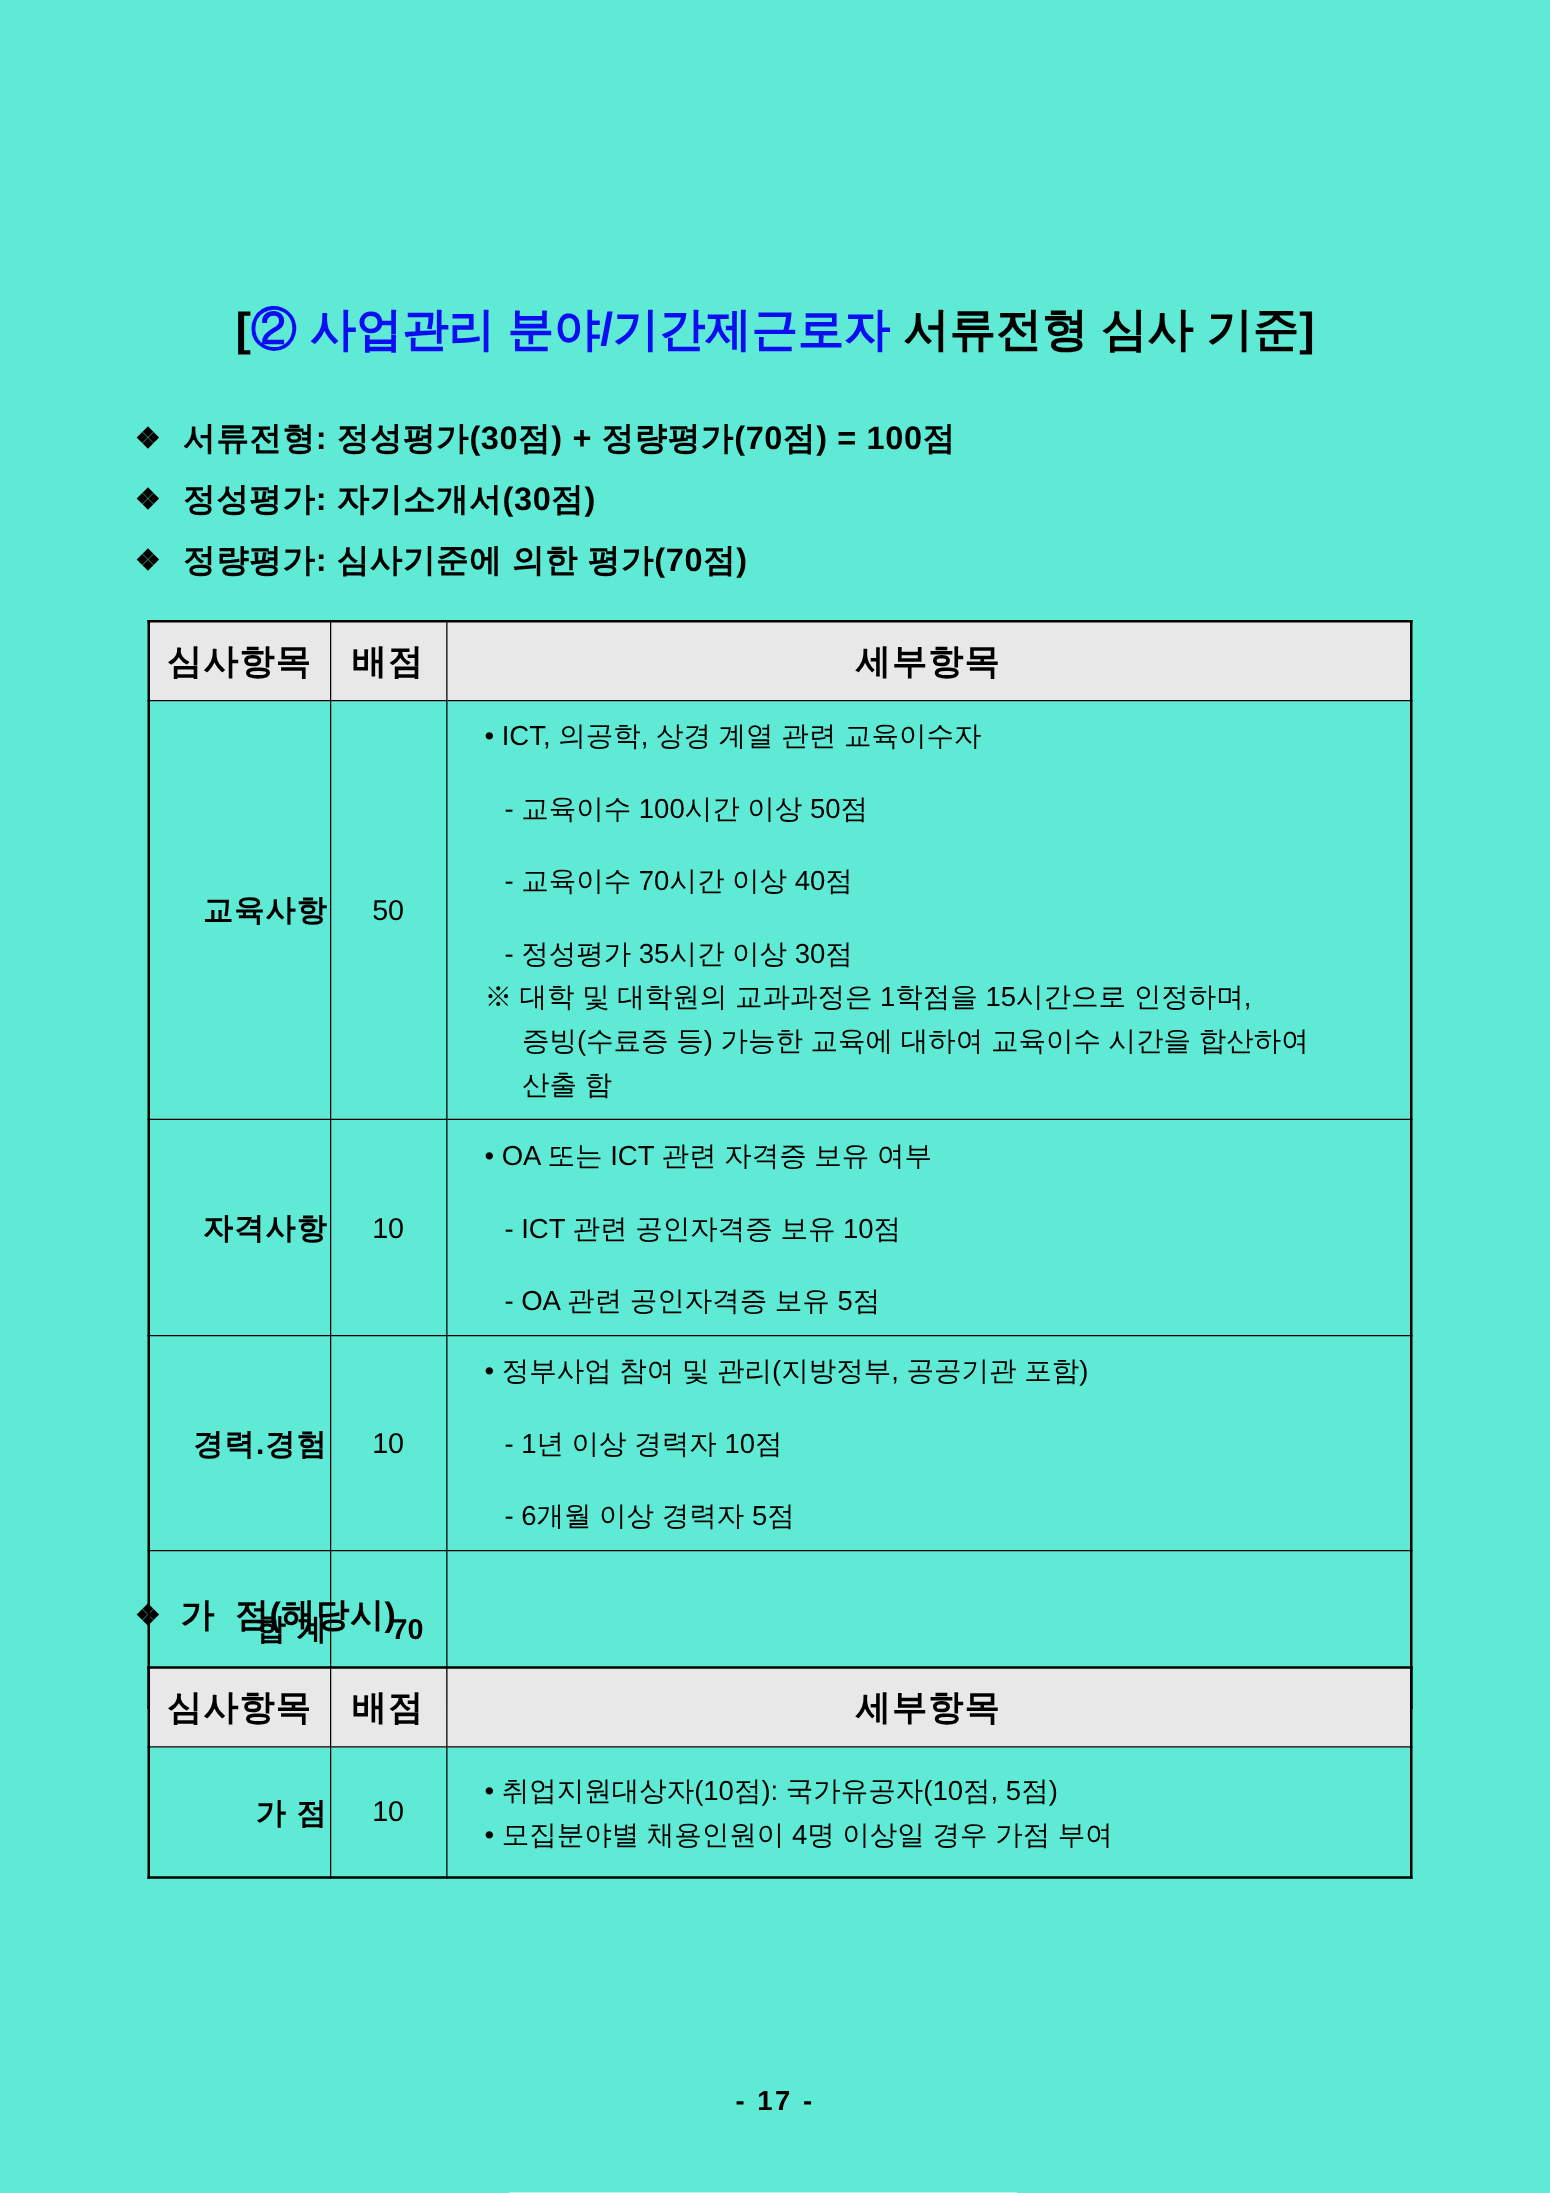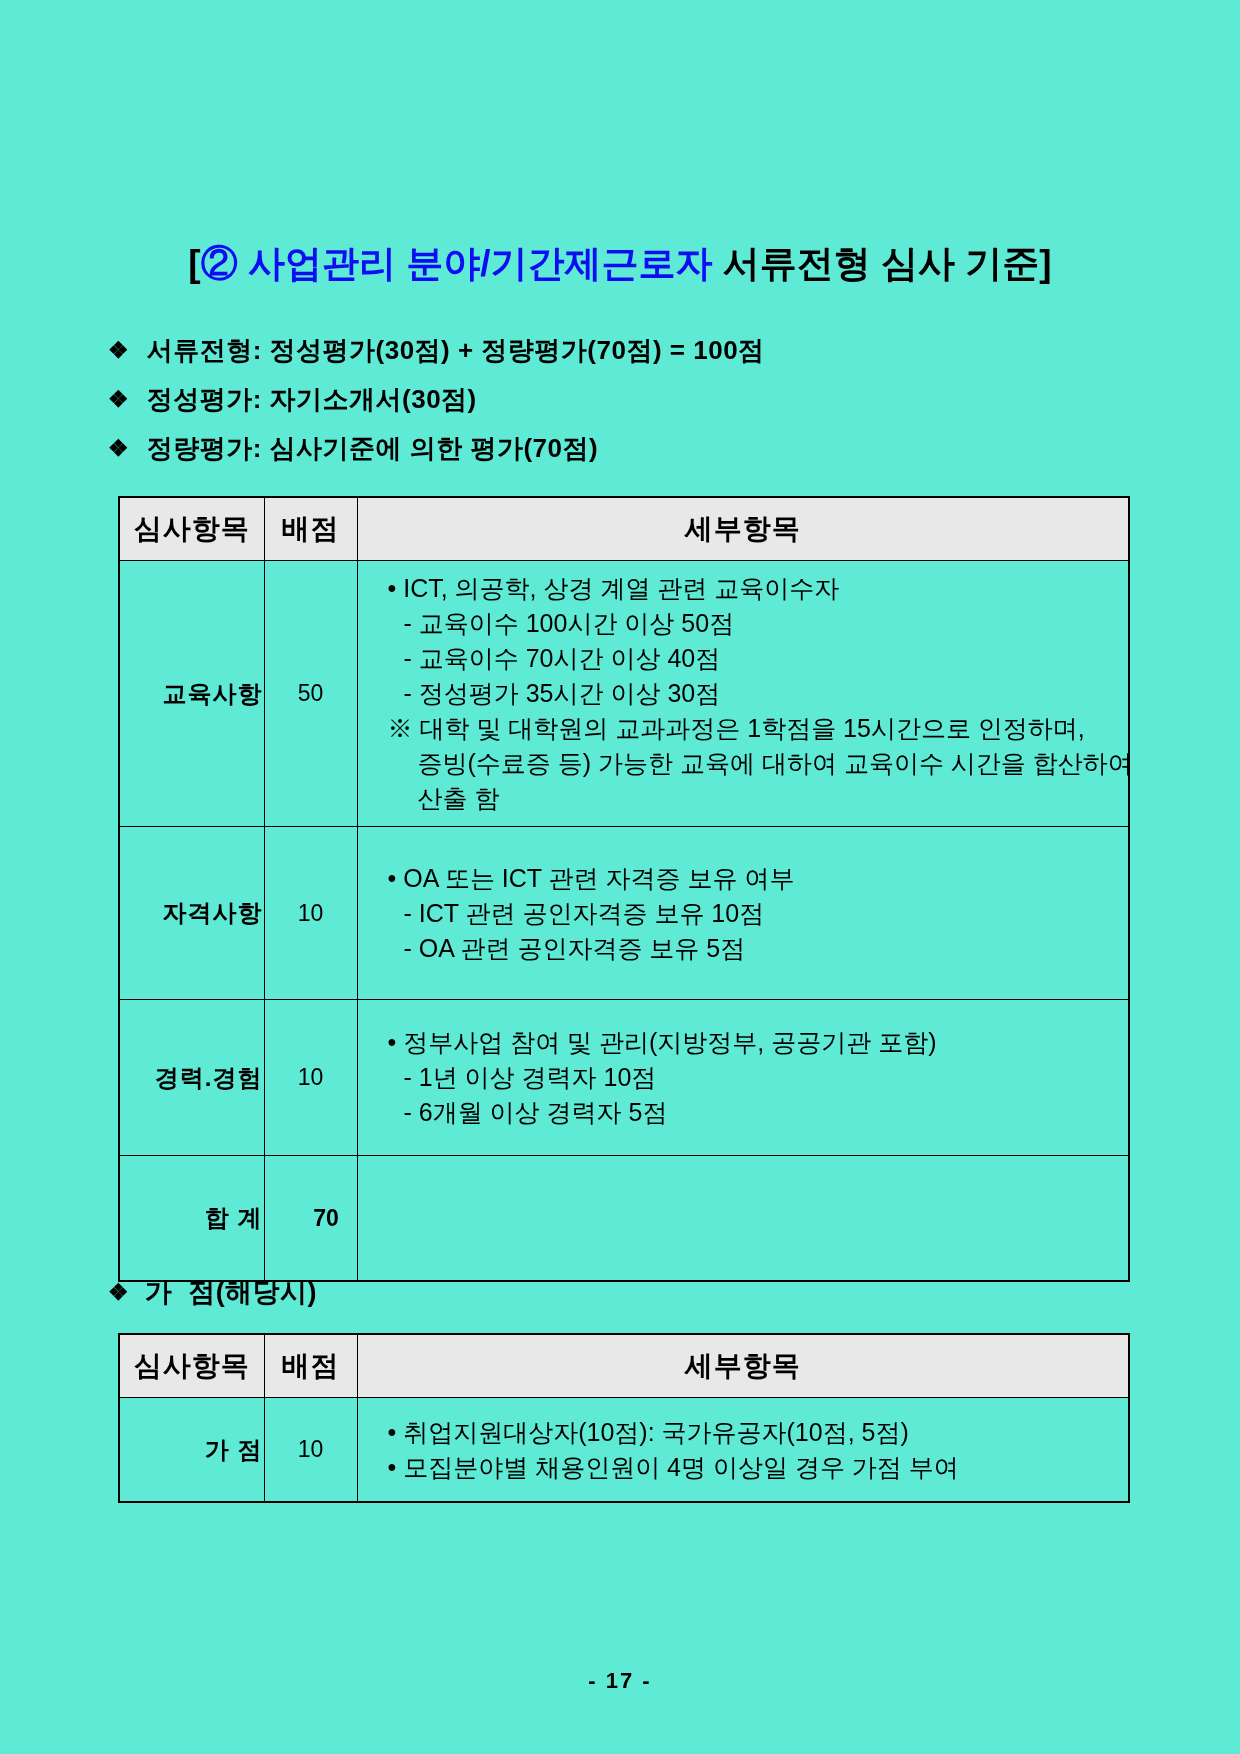--- a/index.html
+++ b/index.html
@@ -30,22 +30,22 @@
   table.t2 { top:1333px; }
   .ctable th, .ctable td { border:1px solid #000; }
   .ctable th {
     background:#e8e8e8; font-size:28px; font-weight:bold;
     height:60px; text-align:center; letter-spacing:1px;
   }
   td.item { text-align:right; font-size:24px; font-weight:bold; letter-spacing:1px; white-space:pre; }
   td.pts  { text-align:center; font-size:23px; font-weight:normal; }
   tr.total td.pts { font-weight:bold;padding-left:32px; }
   td.det  { padding:10px 12px 10px 30px; vertical-align:middle; }
-  .dl { font-size:25px; line-height:35px; white-space:pre; }
-  .d1 { margin-left:16px; }
+  .dl { font-size:22px; line-height:35px; white-space:pre; }
+  .d1 { margin-left:16px;margin-top:23px; }
   .d2 { margin-left:30px; }
 
   
   .bonus-h { position:absolute; top:1274px; left:108px; display:flex; align-items:center; font-size:27px; font-weight:bold; }
   .bonus-h .marker { font-size:23px; margin-right:16px; line-height:1; }
   .bonus-h .btext { white-space:pre; letter-spacing:0.5px; }
 
   
   .footer {
     position:absolute; top:1668px; left:0; width:100%;

